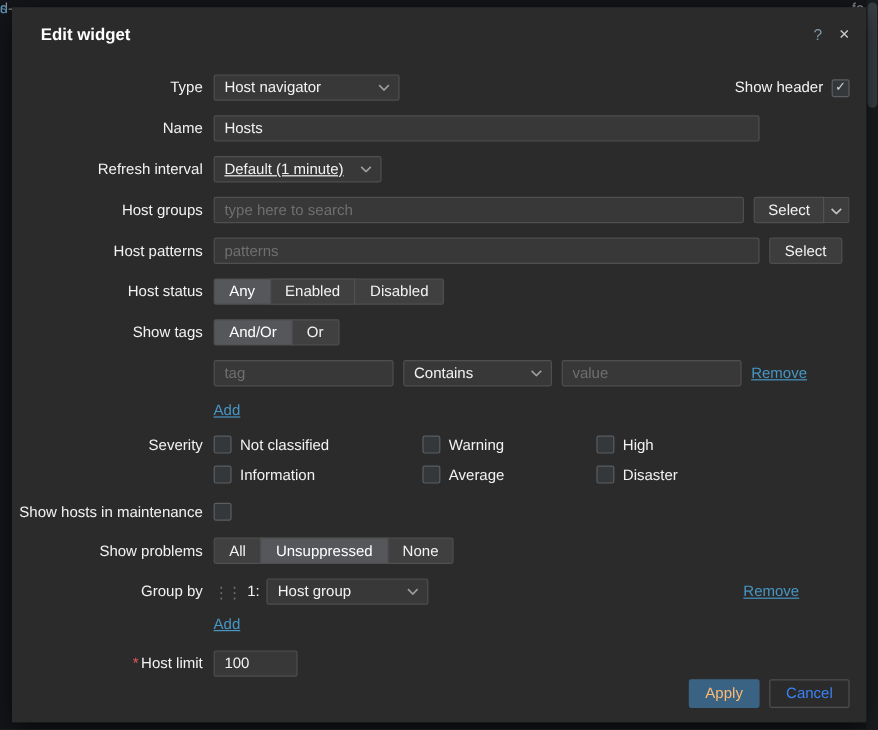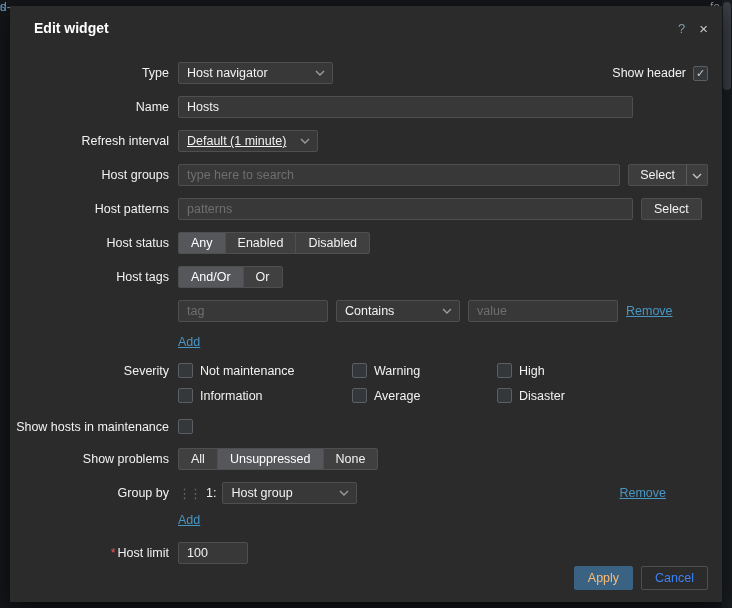--- a/index.html
+++ b/index.html
@@ -185,21 +185,21 @@
     <div class="row">
       <span class="lbl">Host status</span>
       <span class="seg">
         <span class="seg-btn selected">Any</span>
         <span class="seg-btn">Enabled</span>
         <span class="seg-btn">Disabled</span>
       </span>
     </div>
 
     <div class="row">
-      <span class="lbl">Host tags</span>
+      <span class="lbl">Show tags</span>
       <span class="seg">
         <span class="seg-btn selected">And/Or</span>
         <span class="seg-btn">Or</span>
       </span>
     </div>
 
     <div class="row">
       <span class="lbl"></span>
       <input class="input w-tag" placeholder="tag" style="">
       <div class="selectbox w-op" style="margin-left:8px;">
@@ -217,21 +217,21 @@
     <div class="row" style="min-height:16px;margin-bottom:13px;">
       <span class="lbl"></span>
       <button class="link">Add</button>
     </div>
 
     <div class="row" style="align-items:flex-start;margin-bottom:16px;">
       <span class="lbl" style="padding-top:1px;">Severity</span>
       <div class="sev-grid">
         <span class="sev-item">
           <span class="checkbox"></span>
-          <span>Not maintenance</span>
+          <span>Not classified</span>
         </span>
         <span class="sev-item">
           <span class="checkbox"></span>
           <span>Warning</span>
         </span>
         <span class="sev-item">
           <span class="checkbox"></span>
           <span>High</span>
         </span>
         <span class="sev-item">

